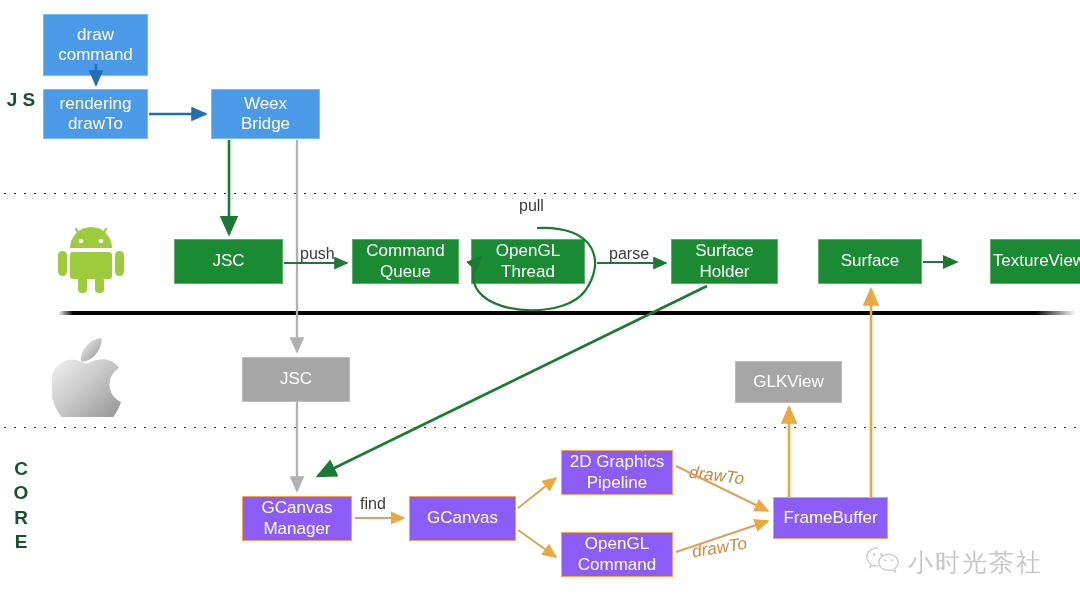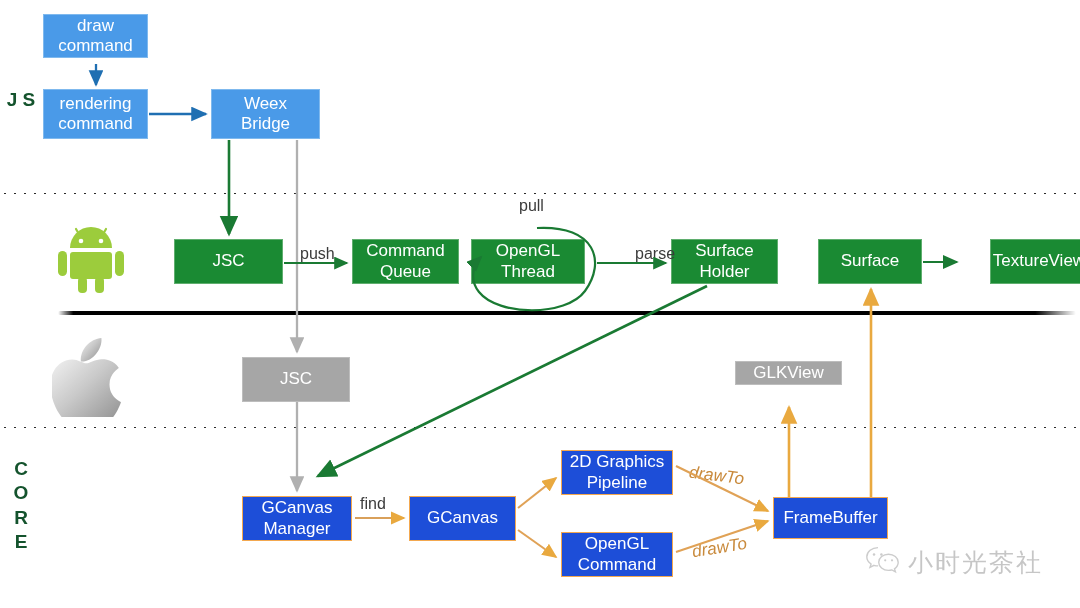--- a/index.html
+++ b/index.html
@@ -42,21 +42,21 @@
     display:flex;align-items:center;justify-content:center;
     text-align:center;
     color:#ffffff;
     font-size:17px;
     line-height:1.18;
     box-sizing:border-box;
     white-space:pre-line;
   }
   .node.blue{background:#4a9ae8;border:1px solid #7fb9ee;}
   .node.green{background:#1a8a33;border:1px solid #5fae6e;}
-  .node.orange{background:#1d4ed8;border:1px solid #f3a84f;}
+  .node.orange{background:#8b5cf6;border:1px solid #f3a84f;}
   .node.gray{background:#a6a6a6;border:1px solid #bdbdbd;}
 
   
   .edge-label{
     position:absolute;
     font-size:16px;
     color:#3b3b3b;
     white-space:nowrap;
   }
   .edge-label.orange-l{color:#c98a3c;font-style:italic;font-size:17px;}
@@ -112,52 +112,52 @@
           <stop offset="0%" stop-color="#f2f2f2"></stop>
           <stop offset="45%" stop-color="#c9c9c9"></stop>
           <stop offset="100%" stop-color="#8d8d8d"></stop>
         </linearGradient>
       </defs>
       <path fill="url(#appleGrad)" d="M44 17c3.6-4.3 6.1-10.3 5.4-16-5.1.2-11.4 3.5-15.1 7.8-3.3 3.8-6.2 9.9-5.4 15.7 5.7.4 11.5-2.9 15.1-7.5z"></path>
       <path fill="url(#appleGrad)" d="M57.5 47.5c-.1-11 9-16.3 9.4-16.6-5.1-7.5-13.1-8.5-15.9-8.6-6.8-.7-13.2 4-16.6 4-3.4 0-8.7-3.9-14.3-3.8-7.4.1-14.2 4.3-18 10.9-7.7 13.3-2 33 5.5 43.8 3.7 5.3 8 11.2 13.7 11 5.5-.2 7.6-3.5 14.2-3.5s8.5 3.5 14.3 3.4c5.9-.1 9.6-5.3 13.2-10.7 4.2-6.1 5.9-12.1 6-12.4-.1-.1-11.4-4.4-11.5-17.5z"></path>
     </svg>
   </div>
 
-  <div class="node blue" style="left:43px;top:14px;width:105px;height:44px;">draw
+  <div class="node blue" style="left:43px;top:14px;width:105px;height:62px;">draw
 command</div>
   <div class="node blue" style="left:43px;top:89px;width:105px;height:50px;">rendering
-command</div>
+drawTo</div>
   <div class="node blue" style="left:211px;top:89px;width:109px;height:50px;">Weex
 Bridge</div>
 
   <div class="node green" style="left:174px;top:239px;width:109px;height:45px;">JSC</div>
   <div class="node green" style="left:352px;top:239px;width:107px;height:45px;">Command
 Queue</div>
   <div class="node green" style="left:471px;top:239px;width:114px;height:45px;">OpenGL
 Thread</div>
   <div class="node green" style="left:671px;top:239px;width:107px;height:45px;">Surface
 Holder</div>
   <div class="node green" style="left:818px;top:239px;width:104px;height:45px;">Surface</div>
   <div class="node green" style="left:962px;top:239px;width:98px;height:45px;margin-left:28px;">TextureView</div>
 
   <div class="node gray" style="left:242px;top:357px;width:108px;height:45px;">JSC</div>
-  <div class="node gray" style="left:735px;top:361px;width:107px;height:24px;">GLKView</div>
+  <div class="node gray" style="left:735px;top:361px;width:107px;height:42px;">GLKView</div>
 
   <div class="node orange" style="left:242px;top:496px;width:110px;height:45px;">GCanvas
 Manager</div>
   <div class="node orange" style="left:409px;top:496px;width:107px;height:45px;">GCanvas</div>
   <div class="node orange" style="left:561px;top:450px;width:112px;height:45px;">2D  Graphics
 Pipeline</div>
   <div class="node orange" style="left:561px;top:532px;width:112px;height:45px;">OpenGL
 Command</div>
   <div class="node orange" style="left:773px;top:497px;width:115px;height:42px;">FrameBuffer</div>
 
   <div class="edge-label" style="left:300px;top:245px;">push</div>
   <div class="edge-label" style="left:511px;top:197px;margin-left:8px;">pull</div>
-  <div class="edge-label" style="left:609px;top:245px;margin-left:26px;">parse</div>
+  <div class="edge-label" style="left:609px;top:245px;">parse</div>
   <div class="edge-label" style="left:360px;top:495px;">find</div>
   <div class="edge-label orange-l" style="left:689px;top:466px;transform:rotate(7deg);">drawTo</div>
   <div class="edge-label orange-l" style="left:692px;top:538px;transform:rotate(-9deg);">drawTo</div>
 
   <div class="wm" style="left:865px;top:545px;">
     <span>
       <svg width="36" height="30" viewBox="0 0 36 30">
         <g fill="none" stroke="#9a9a9a" stroke-width="1.4">
           <path d="M13 2.6C6.8 2.6 1.8 6.7 1.8 11.8c0 2.9 1.7 5.5 4.3 7.2l-1.1 3.4 4-2.1c1.3.4 2.6.6 4 .6"></path>
           <path d="M23.5 9.2c-5.4 0-9.8 3.6-9.8 8.1s4.4 8.1 9.8 8.1c1.2 0 2.3-.2 3.4-.5l3.5 1.9-.9-2.9c2.2-1.5 3.7-3.8 3.7-6.6 0-4.5-4.4-8.1-9.7-8.1z"></path>

